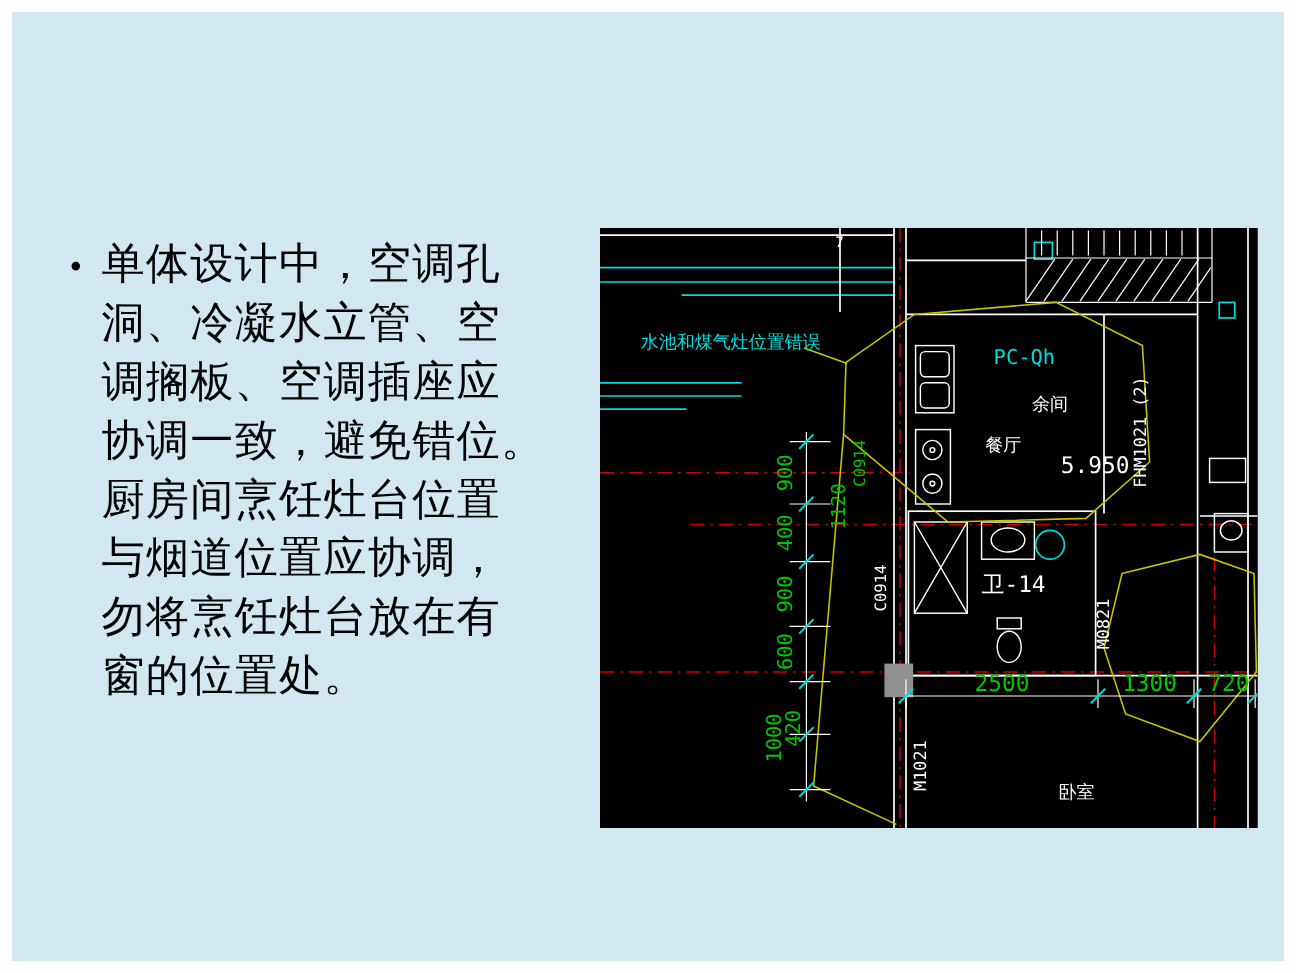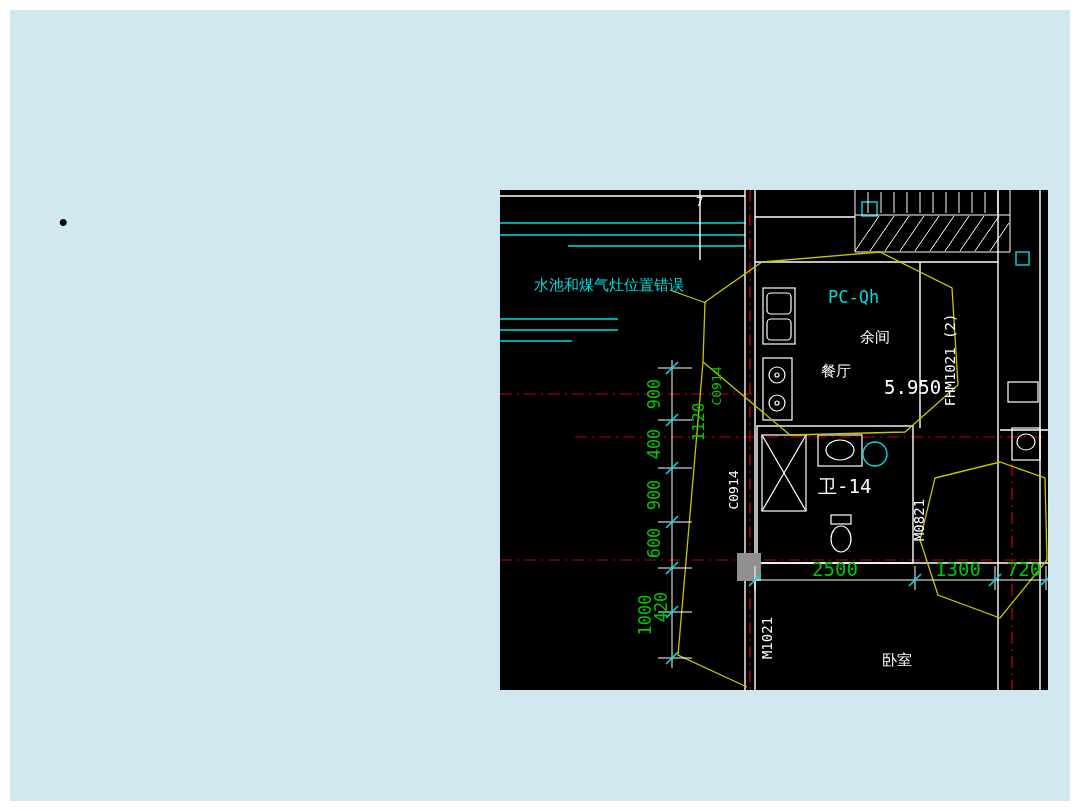--- a/index.html
+++ b/index.html
@@ -34,20 +34,30 @@
   text { font-family:"DejaVu Sans Mono","Liberation Mono",monospace; }
 </style>
 </head>
 <body>
 
 <div class="canvas">
   <div class="slide">
 
     <div class="text-block">
       <div class="bullet">•</div>
+      <div class="lines">
+        <div class="line">单体设计中，空调孔</div>
+        <div class="line">洞、冷凝水立管、空</div>
+        <div class="line">调搁板、空调插座应</div>
+        <div class="line">协调一致，避免错位。</div>
+        <div class="line">厨房间烹饪灶台位置</div>
+        <div class="line">与烟道位置应协调，</div>
+        <div class="line">勿将烹饪灶台放在有</div>
+        <div class="line">窗的位置处。</div>
+      </div>
     </div>
 
     <div class="cad">
       <svg width="548" height="500" viewBox="0 0 548 500">
         <rect width="548" height="500" fill="#000000"></rect>
 
         <g stroke="#cc0000" stroke-width="1.2" stroke-dasharray="12 5 2 5" fill="none">
           <line x1="0" y1="204" x2="258" y2="204"></line>
           <line x1="75" y1="247" x2="548" y2="247"></line>
           <line x1="0" y1="370" x2="548" y2="370"></line>

